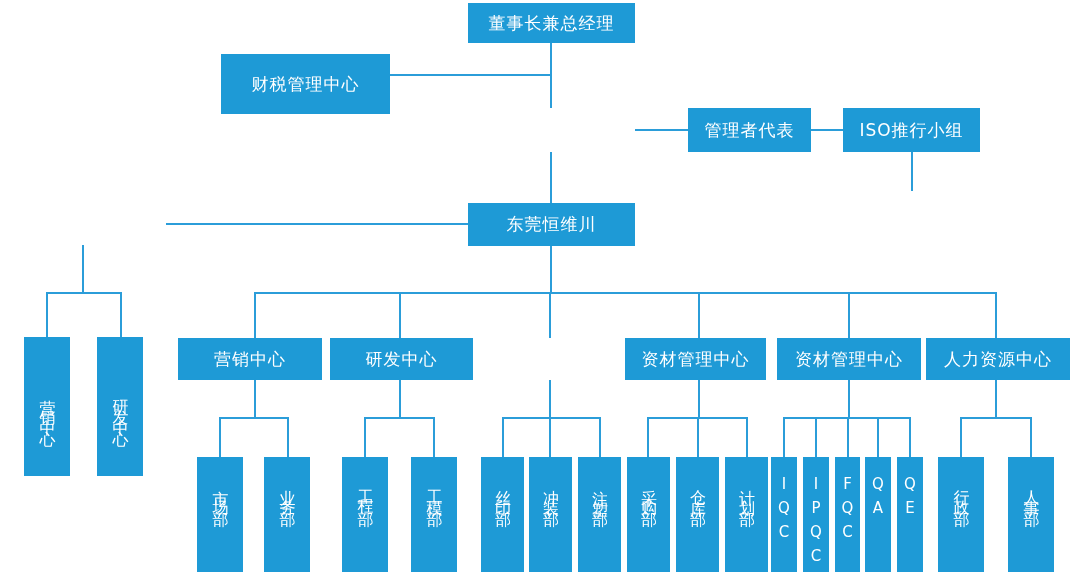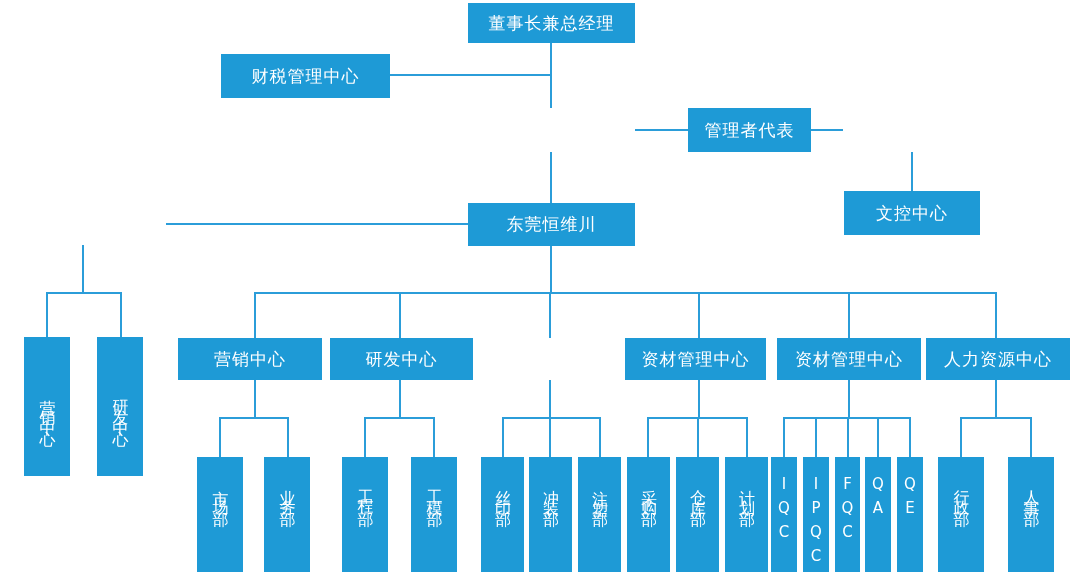--- a/index.html
+++ b/index.html
@@ -81,23 +81,23 @@
   <div class="line v" style="left:847px;top:417px;height:40px"></div>
   <div class="line v" style="left:877px;top:417px;height:40px"></div>
   <div class="line v" style="left:909px;top:417px;height:40px"></div>
 
   <div class="line v" style="left:995px;top:380px;height:38px"></div>
   <div class="line h" style="left:960px;top:417px;width:71px"></div>
   <div class="line v" style="left:960px;top:417px;height:40px"></div>
   <div class="line v" style="left:1030px;top:417px;height:40px"></div>
 
   <div class="node" style="left:468px;top:3px;width:167px;height:40px">董事长兼总经理</div>
-  <div class="node" style="left:221px;top:54px;width:169px;height:44px">财税管理中心</div>
+  <div class="node" style="left:221px;top:54px;width:169px;height:60px">财税管理中心</div>
   <div class="node" style="left:688px;top:108px;width:123px;height:44px">管理者代表</div>
-  <div class="node" style="left:844px;top:191px;width:136px;height:44px">文控中心</div>
+  <div class="node" style="left:843px;top:108px;width:137px;height:44px">ISO推行小组</div>
   <div class="node" style="left:468px;top:203px;width:167px;height:43px">东莞恒维川</div>
 
   <div class="node vert mid" style="left:24px;top:337px;width:46px;height:139px">营销中心</div>
   <div class="node vert mid" style="left:97px;top:337px;width:46px;height:139px">研发中心</div>
 
   <div class="node" style="left:178px;top:338px;width:144px;height:42px">营销中心</div>
   <div class="node" style="left:330px;top:338px;width:143px;height:42px">研发中心</div>
   <div class="node" style="left:625px;top:338px;width:141px;height:42px">资材管理中心</div>
   <div class="node" style="left:777px;top:338px;width:144px;height:42px">资材管理中心</div>
   <div class="node" style="left:926px;top:338px;width:144px;height:42px">人力资源中心</div>

